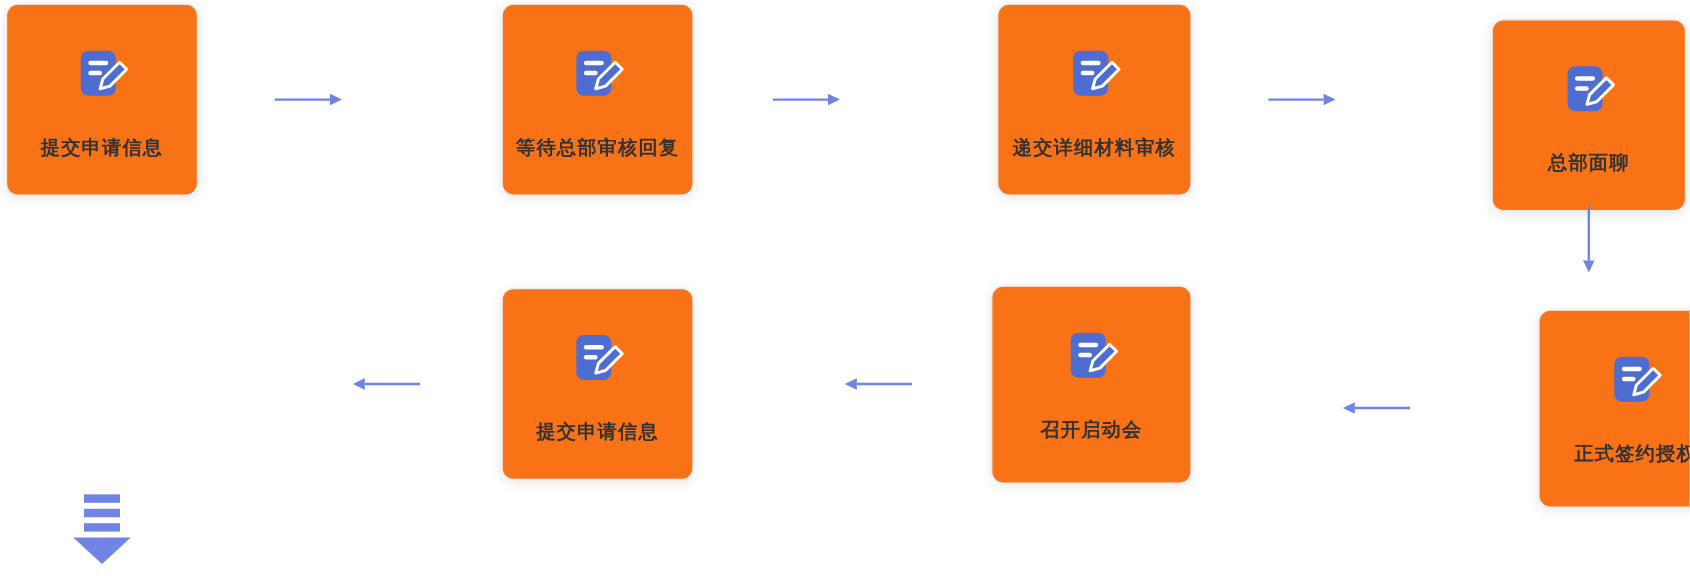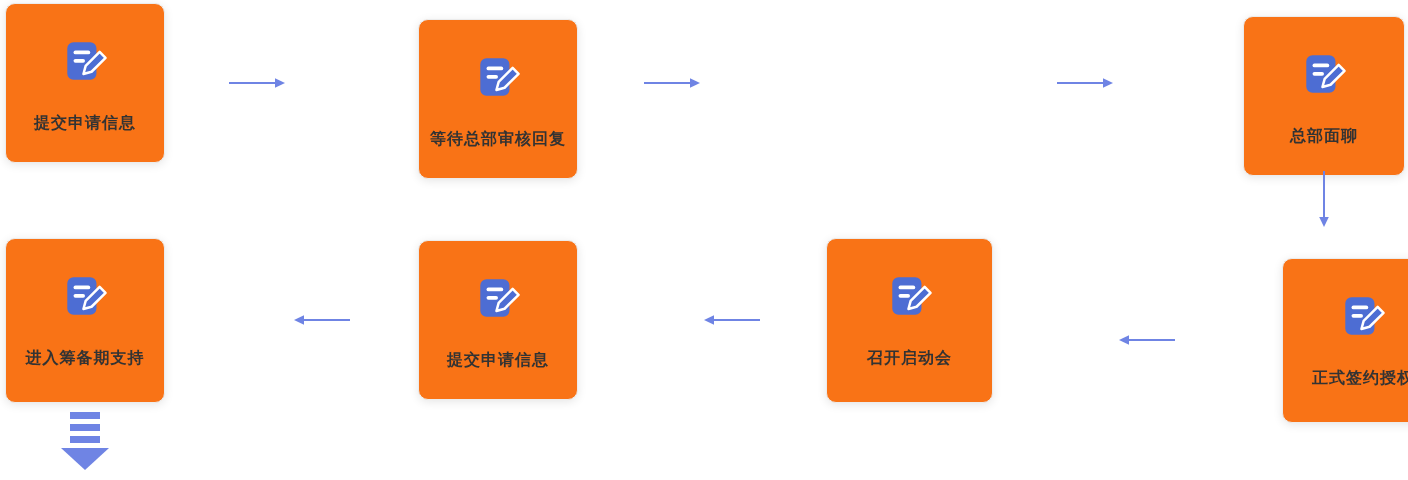--- a/index.html
+++ b/index.html
@@ -86,32 +86,38 @@
         <use href="#doc-edit"></use>
       </svg>
     <div class="label">提交申请信息</div>
   </div>
 
   <svg class="arrow" style="left:228px;top:77px" width="58" height="12">
     <line x1="1" y1="6" x2="47" y2="6" stroke="#6f84e4" stroke-width="2"></line>
     <path d="M47 1.2 L57 6 L47 10.8 Z" fill="#6f84e4"></path>
   </svg>
 
-  <div class="card" style="left:418px;top:19px;width:160px;height:160px">
+  <div class="card" style="left:418px;top:3px;width:160px;height:160px">
     <svg class="icon" viewBox="0 0 48 48">
         <use href="#doc-edit"></use>
       </svg>
     <div class="label">等待总部审核回复</div>
   </div>
 
   <svg class="arrow" style="left:643px;top:77px" width="58" height="12">
     <line x1="1" y1="6" x2="47" y2="6" stroke="#6f84e4" stroke-width="2"></line>
     <path d="M47 1.2 L57 6 L47 10.8 Z" fill="#6f84e4"></path>
   </svg>
 
+  <div class="card" style="left:831px;top:3px;width:162px;height:160px">
+    <svg class="icon" viewBox="0 0 48 48">
+        <use href="#doc-edit"></use>
+      </svg>
+    <div class="label">递交详细材料审核</div>
+  </div>
 
   <svg class="arrow" style="left:1056px;top:77px" width="58" height="12">
     <line x1="1" y1="6" x2="47" y2="6" stroke="#6f84e4" stroke-width="2"></line>
     <path d="M47 1.2 L57 6 L47 10.8 Z" fill="#6f84e4"></path>
   </svg>
 
   <div class="card" style="left:1243px;top:16px;width:162px;height:160px">
     <svg class="icon" viewBox="0 0 48 48">
         <use href="#doc-edit"></use>
       </svg>
@@ -152,26 +158,20 @@
         <use href="#doc-edit"></use>
       </svg>
     <div class="label">提交申请信息</div>
   </div>
 
   <svg class="arrow" style="left:293px;top:314px" width="58" height="12">
     <path d="M11 1.2 L1 6 L11 10.8 Z" fill="#6f84e4"></path>
     <line x1="11" y1="6" x2="57" y2="6" stroke="#6f84e4" stroke-width="2"></line>
   </svg>
 
-  <div class="card" style="left:5px;top:238px;width:160px;height:165px">
-    <svg class="icon" viewBox="0 0 48 48">
-        <use href="#doc-edit"></use>
-      </svg>
-    <div class="label">进入筹备期支持</div>
-  </div>
 
   <div class="big-arrow" style="left:61px;top:412px;width:48px">
     <div class="stripe"></div>
     <div class="stripe"></div>
     <div class="stripe"></div>
     <div class="tri"></div>
   </div>
 
 </div>
 

